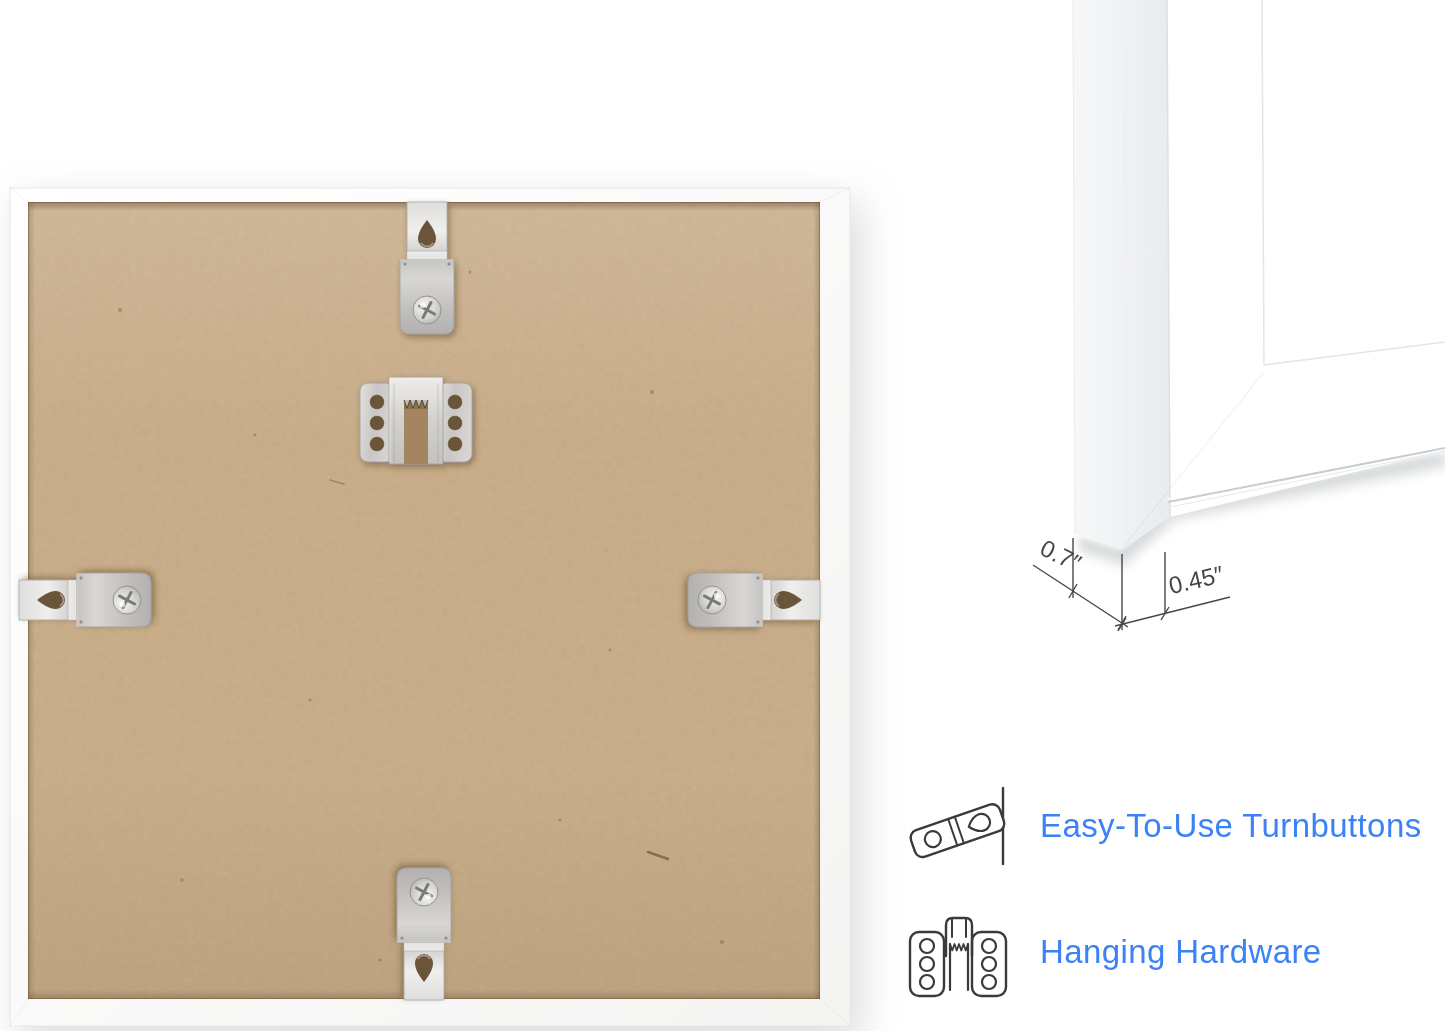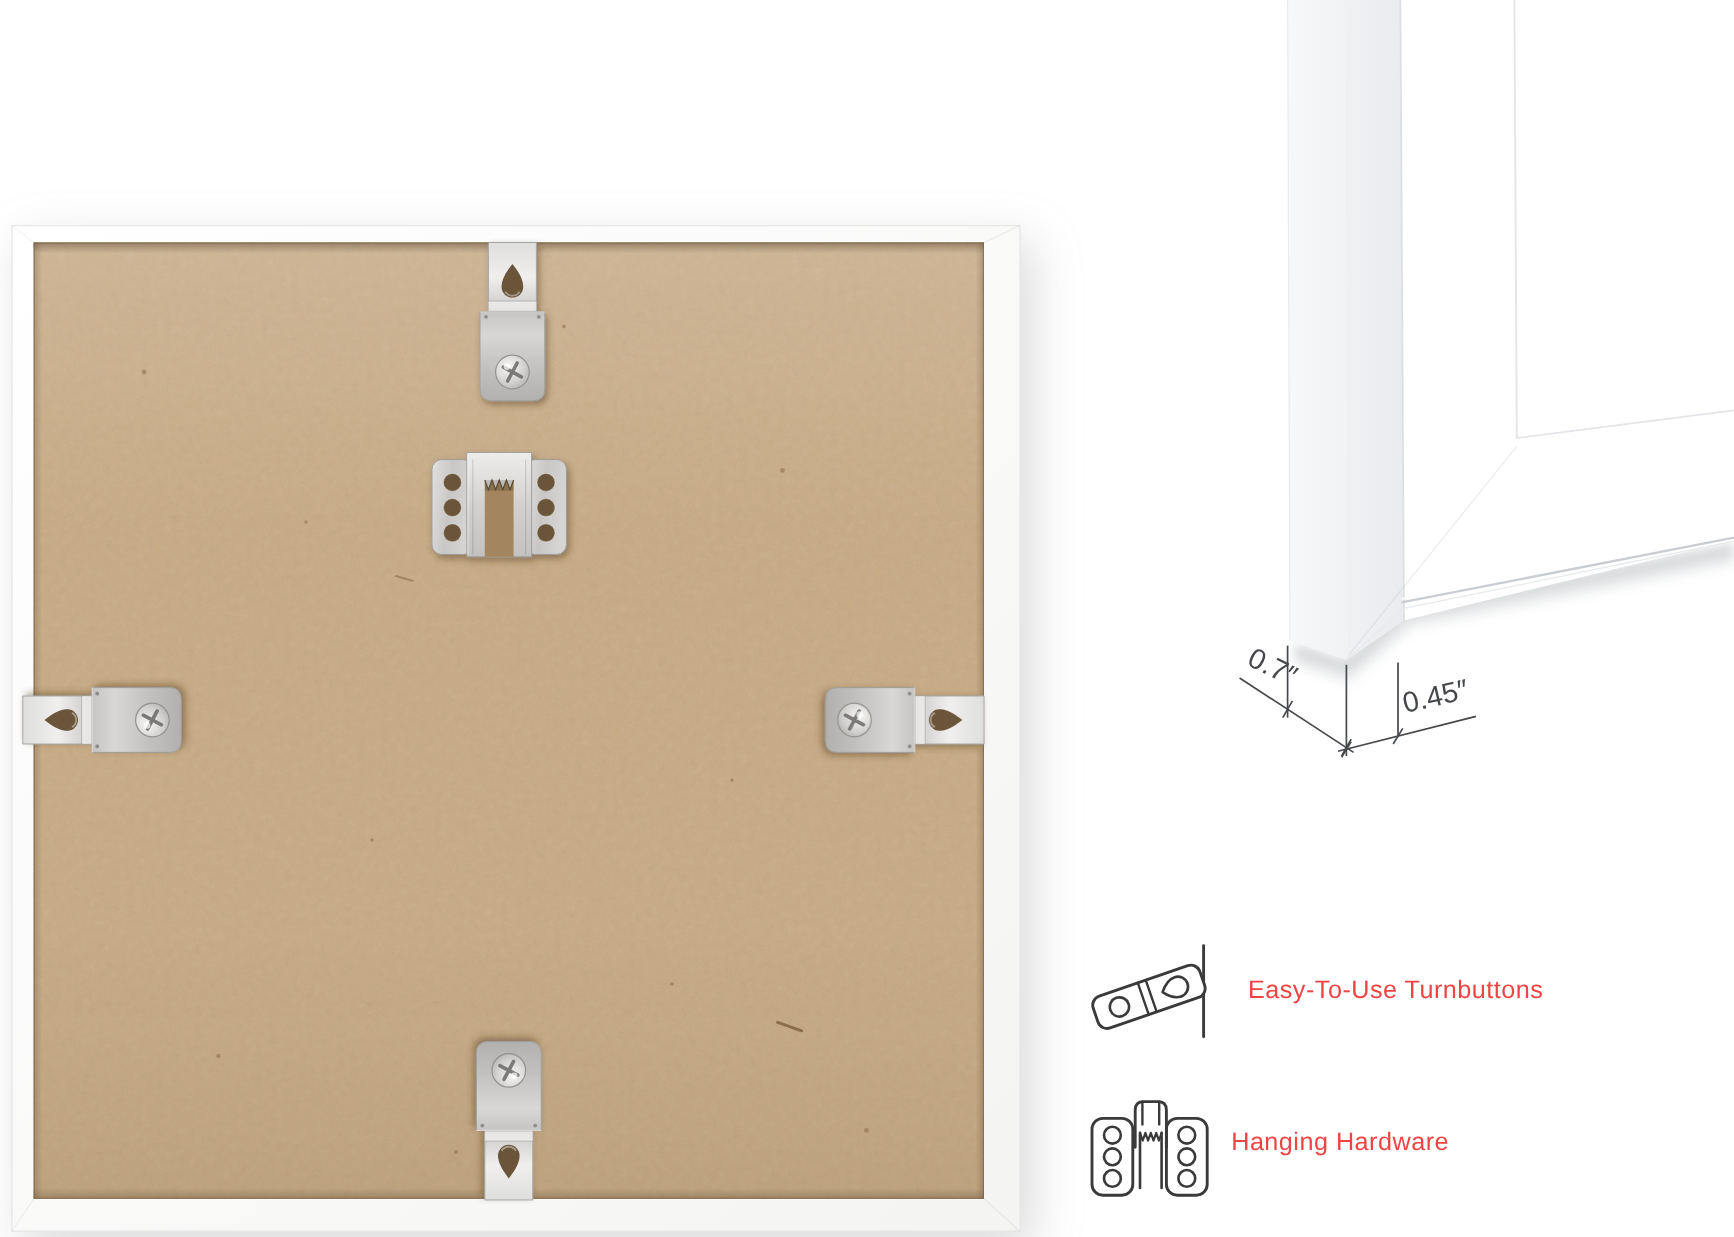--- a/index.html
+++ b/index.html
@@ -9,23 +9,23 @@
     font-family:"Liberation Sans", sans-serif;
     overflow:hidden;
     position:relative;
   }
   .canvas{position:absolute;inset:0;width:1445px;height:1031px;}
   .abs{position:absolute;}
   #frame-back-svg{left:0;top:180px;filter:drop-shadow(10px 14px 20px rgba(125,125,125,0.28));}
   #corner-svg{left:1020px;top:0;}
   .feature-row{position:absolute;display:flex;align-items:center;}
   #feature-row-1{left:902px;top:784px;gap:26px;}
-  #feature-row-2{left:902px;top:904px;gap:12px;}
+  #feature-row-2{left:902px;top:904px;gap:26px;}
   .feature-label{
-    font-size:21px;color:#ef4444;letter-spacing:.4px;font-weight:400;
+    font-size:33px;color:#3b82f6;letter-spacing:.4px;font-weight:400;
     white-space:nowrap;
   }
   .dim-text{font-family:"Liberation Sans",sans-serif;font-size:24px;fill:#45474a;}
 </style>
 </head>
 <body>
 
 <div class="canvas">
 
   <svg id="frame-back-svg" class="abs" width="880" height="851" viewBox="0 0 880 851">

